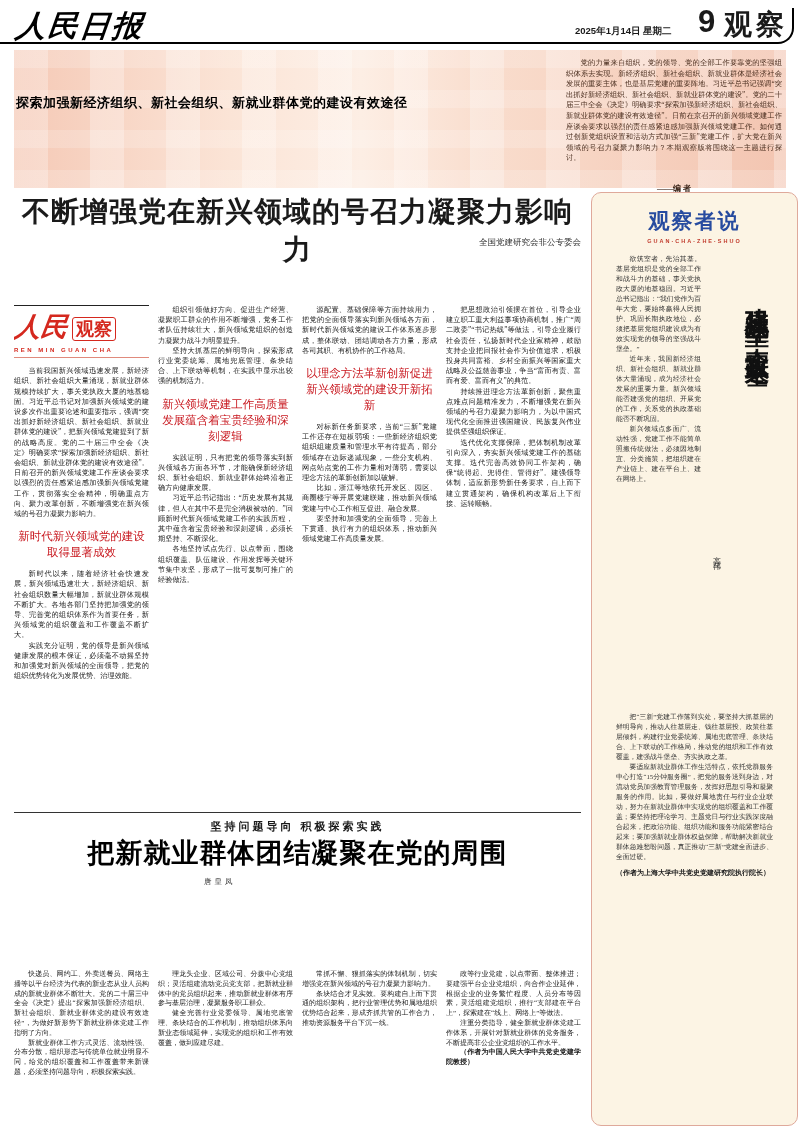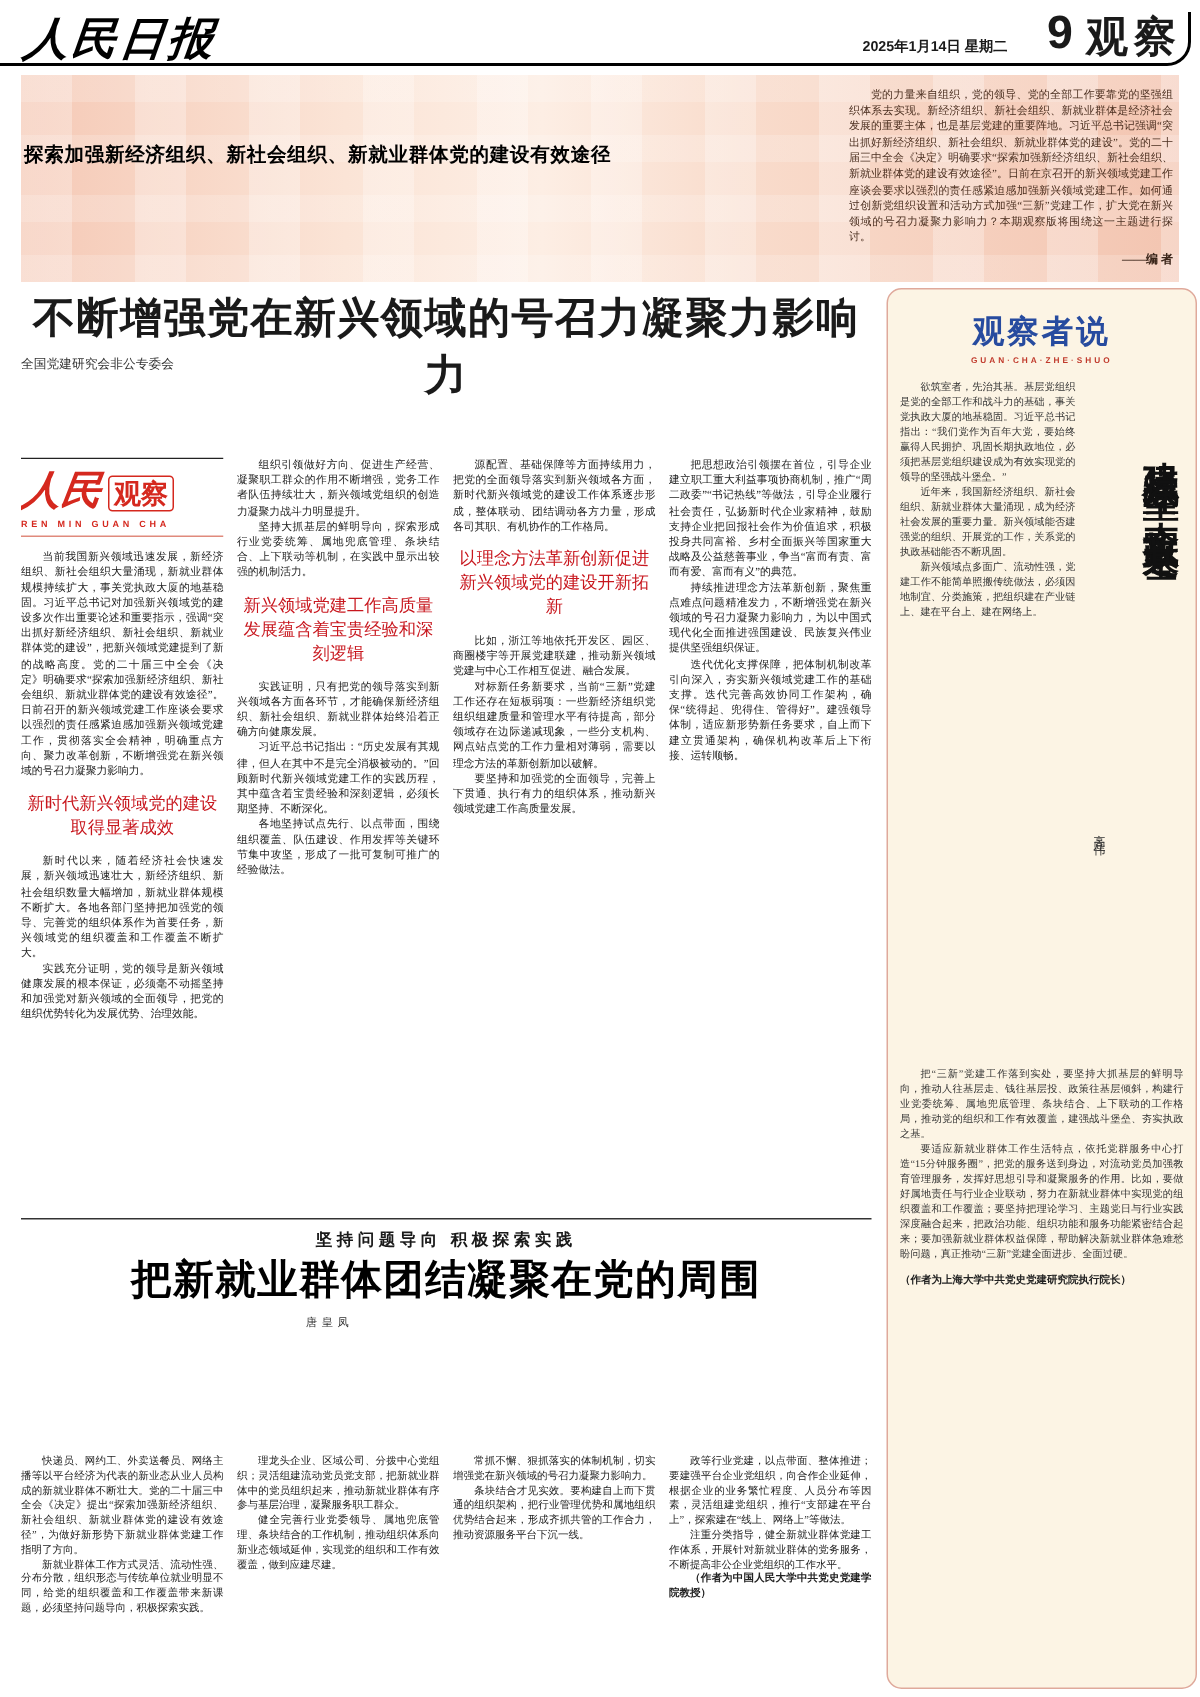--- a/index.html
+++ b/index.html
@@ -23,26 +23,26 @@
           background:
             repeating-linear-gradient(90deg,rgba(255,255,255,.28) 0 34px,rgba(255,255,255,0) 34px 76px),
             repeating-linear-gradient(0deg,rgba(255,255,255,.18) 0 18px,rgba(255,255,255,0) 18px 40px),
             linear-gradient(90deg,#f5c9b6 0%,#fbe4d6 28%,#fdeee4 45%,#f9dccc 62%,#f3c5b1 100%);}
   .banner-headline{position:absolute;left:2px;top:44px;width:566px;font-size:13px;
           font-weight:bold;letter-spacing:0.5px;color:#000;
           font-family:Liberation Mono, monospace;}
   .editor-note{position:absolute;right:4px;top:8px;width:216px;height:126px;
           font-size:7.3px;line-height:10.6px;color:#4a2e1f;text-align:justify;}
   .editor-note p{margin:0;text-indent:2em;}
-  .editor-sign{margin-top:4px;text-align:right;font-weight:bold;font-size:8px;color:#3a2418;}
+  .editor-sign{margin-top:20px;text-align:center;font-weight:bold;font-size:8px;color:#3a2418;}
   
   .main-title{position:absolute;left:14px;top:193px;width:567px;text-align:center;
           font-size:28px;font-weight:bold;letter-spacing:1px;
           font-family:"Liberation Sans","DejaVu Sans",sans-serif;}
-  .main-byline{position:absolute;left:14px;top:237px;width:567px;text-align:left;
+  .main-byline{position:absolute;left:14px;top:237px;width:567px;text-align:right;
           font-size:8.5px;color:#333;}
   .main-body{position:absolute;left:14px;top:257px;width:567px;height:552px;
           display:grid;grid-template-columns:repeat(4,1fr);column-gap:9px;overflow:hidden;}
   .col{overflow:hidden;font-size:7.2px;line-height:10.2px;text-align:justify;color:#222;margin-top:48px;}
   .col p{margin:0;text-indent:2em;}
   .subhead{color:#c8171e;font-weight:normal;font-size:11.5px;line-height:16px;text-align:center;
           margin:9px 2px;font-family:"Liberation Sans","DejaVu Sans",sans-serif;text-indent:0;}
   
   .brand{border-top:1.5px solid #222;padding-top:8px;margin-bottom:8px;}
   .brand-row{display:flex;align-items:flex-end;gap:4px;}
@@ -63,21 +63,21 @@
           font-size:27px;font-weight:bold;letter-spacing:1px;color:#000;}
   .bottom-author{position:absolute;left:14px;top:877px;width:567px;font-size:7.5px;color:#333;}
   .bottom-author span{margin-left:190px;letter-spacing:3px;}
   .bottom-body{position:absolute;left:14px;top:922px;width:567px;height:206px;
           display:grid;grid-template-columns:repeat(4,1fr);column-gap:9px;overflow:hidden;}
   .bottom-body .col{font-size:7px;line-height:9.8px;}
   .col-footer{font-weight:bold;text-indent:2em;margin-top:3px;}
   
   .observer{position:absolute;left:591px;top:192px;width:207px;height:934px;
           box-sizing:border-box;border:1.5px solid #dfa99b;border-radius:10px;
-          background:#fcf4e4;padding:10px 8px;overflow:hidden;}
+          background:#fcf4e4;padding:10px 24px;overflow:hidden;}
   .obs-header{text-align:center;margin-top:4px;}
   .obs-title{font-size:21px;font-weight:bold;letter-spacing:2px;color:#274b9f;
           font-family:"Liberation Sans","DejaVu Sans",sans-serif;}
   .obs-pinyin{font-size:5.5px;letter-spacing:2px;color:#c0392b;margin-top:3px;font-weight:bold;
           font-family:"Liberation Sans","DejaVu Sans",sans-serif;}
   .obs-top{display:flex;margin-top:10px;height:452px;}
   .obs-paras{flex:1;font-size:6.8px;line-height:10px;text-align:justify;color:#333;overflow:hidden;}
   .obs-paras p{margin:0;text-indent:2em;}
   .obs-side{width:72px;position:relative;flex:none;}
   .obs-vtitle{position:absolute;top:34px;right:0;writing-mode:vertical-rl;
@@ -132,22 +132,22 @@
       <p>组织引领做好方向、促进生产经营、凝聚职工群众的作用不断增强，党务工作者队伍持续壮大，新兴领域党组织的创造力凝聚力战斗力明显提升。</p>
       <p>坚持大抓基层的鲜明导向，探索形成行业党委统筹、属地兜底管理、条块结合、上下联动等机制，在实践中显示出较强的机制活力。</p>
       <h3 class="subhead">新兴领域党建工作高质量发展蕴含着宝贵经验和深刻逻辑</h3>
       <p>实践证明，只有把党的领导落实到新兴领域各方面各环节，才能确保新经济组织、新社会组织、新就业群体始终沿着正确方向健康发展。</p>
       <p>习近平总书记指出：“历史发展有其规律，但人在其中不是完全消极被动的。”回顾新时代新兴领域党建工作的实践历程，其中蕴含着宝贵经验和深刻逻辑，必须长期坚持、不断深化。</p>
       <p>各地坚持试点先行、以点带面，围绕组织覆盖、队伍建设、作用发挥等关键环节集中攻坚，形成了一批可复制可推广的经验做法。</p>
     </div>
     <div class="col">
       <p>源配置、基础保障等方面持续用力，把党的全面领导落实到新兴领域各方面，新时代新兴领域党的建设工作体系逐步形成，整体联动、团结调动各方力量，形成各司其职、有机协作的工作格局。</p>
       <h3 class="subhead">以理念方法革新创新促进新兴领域党的建设开新拓新</h3>
+      <p>对标新任务新要求，当前“三新”党建工作还存在短板弱项：一些新经济组织党组织组建质量和管理水平有待提高，部分领域存在边际递减现象，一些分支机构、网点站点党的工作力量相对薄弱，需要以理念方法的革新创新加以破解。</p>
       <p>比如，浙江等地依托开发区、园区、商圈楼宇等开展党建联建，推动新兴领域党建与中心工作相互促进、融合发展。</p>
-      <p>对标新任务新要求，当前“三新”党建工作还存在短板弱项：一些新经济组织党组织组建质量和管理水平有待提高，部分领域存在边际递减现象，一些分支机构、网点站点党的工作力量相对薄弱，需要以理念方法的革新创新加以破解。</p>
       <p>要坚持和加强党的全面领导，完善上下贯通、执行有力的组织体系，推动新兴领域党建工作高质量发展。</p>
     </div>
     <div class="col">
       <p>把思想政治引领摆在首位，引导企业建立职工重大利益事项协商机制，推广“周二政委”“书记热线”等做法，引导企业履行社会责任，弘扬新时代企业家精神，鼓励支持企业把回报社会作为价值追求，积极投身共同富裕、乡村全面振兴等国家重大战略及公益慈善事业，争当“富而有责、富而有爱、富而有义”的典范。</p>
       <p>持续推进理念方法革新创新，聚焦重点难点问题精准发力，不断增强党在新兴领域的号召力凝聚力影响力，为以中国式现代化全面推进强国建设、民族复兴伟业提供坚强组织保证。</p>
       <p>迭代优化支撑保障，把体制机制改革引向深入，夯实新兴领域党建工作的基础支撑。迭代完善高效协同工作架构，确保“统得起、兜得住、管得好”。建强领导体制，适应新形势新任务要求，自上而下建立贯通架构，确保机构改革后上下衔接、运转顺畅。</p>
     </div>
   </div>
 
   <div class="divider"></div>

